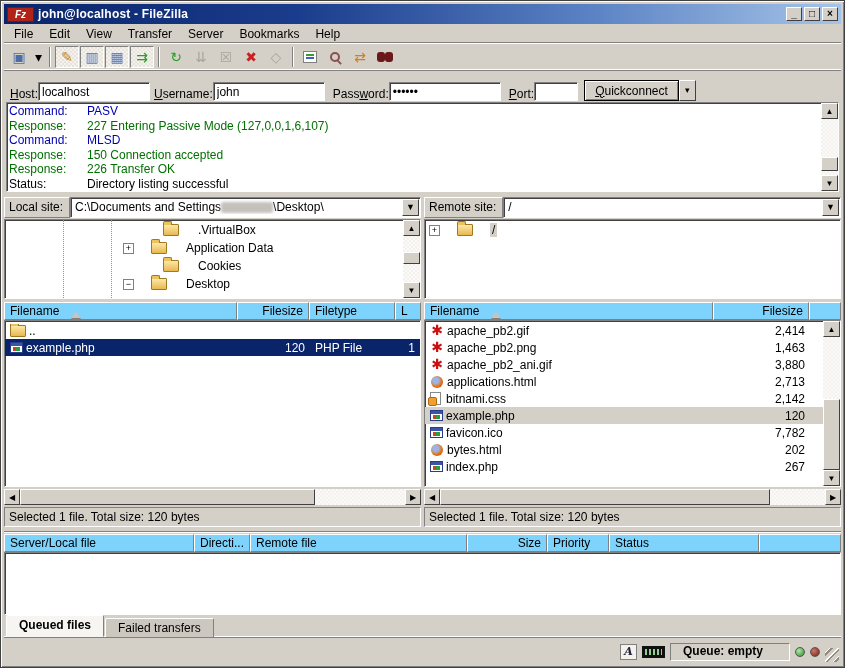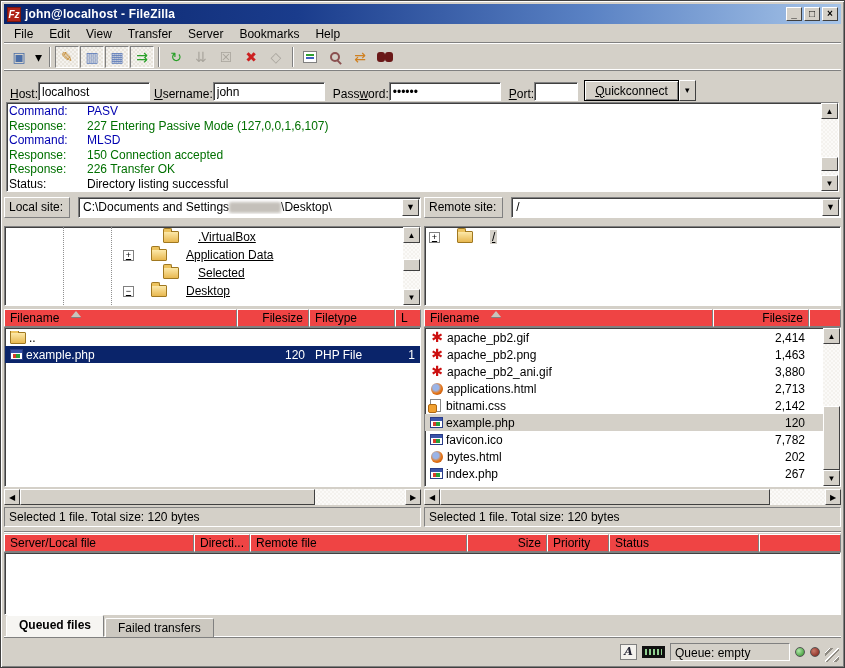--- a/index.html
+++ b/index.html
@@ -6,21 +6,21 @@
   html,body { width:845px; height:668px; }
   body { font-family:"Liberation Sans","DejaVu Sans",sans-serif; font-size:12px; color:#000; background:#d4d0c8; }
 
   .app { width:845px; height:668px; background:#d4d0c8; border:1px solid #404040;
          box-shadow: inset 1px 1px 0 #ffffff, inset -1px -1px 0 #808080;
          padding:3px; display:flex; flex-direction:column; overflow:hidden; }
 
   
   .titlebar { height:20px; flex:0 0 20px; display:flex; align-items:center; padding:0 3px;
               background:linear-gradient(90deg,#0a246a 0%, #1a3c8c 35%, #5a82c4 70%, #a6c4e8 100%); }
-  .app-icon { width:14px; height:15px; background:#b02418; color:#fff; font-weight:bold; font-size:10px;
+  .app-icon { width:27px; height:15px; background:#b02418; color:#fff; font-weight:bold; font-size:10px;
               display:flex; align-items:center; justify-content:center; font-style:italic; margin-right:4px;
               border:1px solid #7a140c; }
   .title-text { color:#fff; font-weight:bold; flex:1; letter-spacing:.2px; }
   .winbtn { width:16px; height:14px; margin-left:2px; background:#d4d0c8; font-size:10px; line-height:12px;
             text-align:center; border:1px solid; border-color:#ffffff #404040 #404040 #ffffff; font-weight:bold; }
 
   
   .menubar { height:20px; flex:0 0 20px; display:flex; align-items:center; padding-left:2px;
              border-bottom:1px solid #ffffff; box-shadow:0 -1px 0 #808080 inset; }
   .menu-item { padding:2px 8px; }
@@ -77,51 +77,51 @@
              display:flex; }
   .sbtn-h { width:16px; flex:0 0 16px; height:100%; background:#d4d0c8; border:1px solid; border-color:#fff #404040 #404040 #fff;
             font-size:8px; display:flex; align-items:center; justify-content:center; }
   .hthumb { background:#d4d0c8; border:1px solid; border-color:#fff #404040 #404040 #fff; }
   .sspace { flex:1; }
 
   
   .panes { flex:1; display:flex; min-height:0; padding-top:2px; }
   .pane { width:417px; flex:0 0 417px; display:flex; flex-direction:column; min-height:0; }
   .pane-splitter { flex:1; }
-  .sitebar { height:22px; flex:0 0 22px; display:flex; align-items:center; gap:8px; margin-bottom:8px; }
+  .sitebar { height:22px; flex:0 0 22px; display:flex; align-items:center; gap:0; margin-bottom:1px; }
   .site-label { padding:2px 6px 3px 4px; border:1px solid; border-color:#fff #808080 #808080 #fff; height:21px;
                 display:flex; align-items:center; background:#d4d0c8; white-space:nowrap; }
   .combo { flex:1; height:21px; background:#fff; border:1px solid; border-color:#808080 #fff #fff #808080;
            box-shadow: inset 1px 1px 0 #404040; display:flex; align-items:center; }
   .combo-text { flex:1; padding:0 4px; white-space:nowrap; overflow:hidden; }
   .combo-btn { width:17px; height:17px; margin:1px; background:#d4d0c8; border:1px solid; border-color:#fff #404040 #404040 #fff;
                font-size:9px; display:flex; align-items:center; justify-content:center; }
   .redacted { display:inline-block; width:52px; height:11px; background:#c4c0ba; filter:blur(1.5px);
               vertical-align:middle; border-radius:2px; }
 
   .treebox { flex:0 0 80px; height:80px; background:#fff; border:1px solid; border-color:#808080 #fff #fff #808080;
              box-shadow: inset 1px 1px 0 #404040; display:flex; overflow:hidden; }
   .tree { flex:1; position:relative; padding-top:1px; overflow:hidden; }
   .guide { position:absolute; top:0; bottom:0; border-left:1px dotted #909090; }
-  .tree-row { height:18px; display:flex; align-items:center; gap:17px; position:relative;text-decoration:underline; }
+  .tree-row { height:18px; display:flex; align-items:center; gap:17px; position:relative; }
   .expander { width:11px; height:11px; flex:0 0 11px; border:1px solid #808080; background:#fff;
               font-size:9px; line-height:9px; text-align:center; color:#000; }
   .expander.empty { visibility:hidden; }
   .tree-label { padding:0 2px; }
   .tree-label.sel { background:#d4d0c8; }
 
   .folder { width:16px; height:12px; flex:0 0 16px; background:linear-gradient(#fce8a8,#e8b850); border:1px solid #a07820;
             border-radius:1px; position:relative; display:inline-block; }
   .folder::before { content:""; position:absolute; top:-4px; left:-1px; width:7px; height:3px;
             background:#edc35e; border:1px solid #a07820; border-bottom:none; border-radius:2px 2px 0 0; }
 
   
   .listhdr { height:18px; flex:0 0 18px; display:flex; }
-  .hcell { background:#ef4444; border:1px solid; border-color:#fff #808080 #808080 #fff; padding:1px 5px;
-           display:flex; align-items:flex-start; overflow:hidden; white-space:nowrap; }
+  .hcell { background:#7dd3fc; border:1px solid; border-color:#fff #808080 #808080 #fff; padding:1px 5px;
+           display:flex; align-items:flex-end; overflow:hidden; white-space:nowrap; }
   .hcell.right { justify-content:flex-end; }
   .sortarrow { width:0; height:0; border-left:5px solid transparent; border-right:5px solid transparent;
                border-bottom:6px solid #c8c4bc; margin-left:12px; filter:drop-shadow(0 1px 0 #808080); }
   .listbody { flex:1; background:#fff; border:1px solid; border-color:#808080 #fff #fff #808080;
               box-shadow: inset 1px 1px 0 #404040; overflow:hidden; display:flex; }
   .rows { flex:1; padding-top:1px; }
   .frow { height:17px; display:flex; align-items:center; }
   .fcell { padding:0 5px; white-space:nowrap; overflow:hidden; display:flex; align-items:center; gap:3px; }
   .fcell.right { justify-content:flex-end; }
   .frow.sel-active { background:#0a246a; color:#fff; }
@@ -155,21 +155,21 @@
   .tab.active { background:#f6f5f2; height:22px; font-weight:bold; border-bottom:1px solid #f6f5f2; }
 
   
   .statusbar { flex:0 0 26px; display:flex; align-items:center; justify-content:flex-end; gap:5px; padding:3px 2px 2px 4px; }
   .ascii-ind { width:17px; height:16px; background:#f4f2ee; border:1px solid #808080; display:flex; align-items:center;
                justify-content:center; font:italic bold 11px "DejaVu Serif",serif; color:#223; }
   .speed-badge { width:23px; height:12px; background:#101010; position:relative; }
   .speed-badge::before { content:""; position:absolute; inset:3px 3px;
                background:repeating-linear-gradient(90deg,#8fcf8f 0 2px,#101010 2px 4px); }
   .queue-status { width:120px; height:18px; border:1px solid; border-color:#808080 #fff #fff #808080;
-                  display:flex; align-items:flex-end; padding:0 4px; }
+                  display:flex; align-items:flex-start; padding:0 12px;font-weight:bold; }
   .led { width:10px; height:10px; border-radius:50%; border:1px solid #555; }
   .led-green { background:radial-gradient(circle at 35% 35%, #b0e8a8, #2c8c24); }
   .led-red { background:radial-gradient(circle at 35% 35%, #c87868, #7c1c14); }
   .grip { width:14px; height:14px; align-self:flex-end;
           background:repeating-linear-gradient(135deg, transparent 0 3px, #fff 3px 4px, #908c84 4px 6px); }
 </style>
 </head>
 <body>
 
 <div class="app">
@@ -314,21 +314,21 @@
               <span class="tree-label">.VirtualBox</span>
           </div>
           <div class="tree-row" style="padding-left:118px">
             <span class="expander">+</span>
               <span class="folder"></span>
               <span class="tree-label">Application Data</span>
           </div>
           <div class="tree-row" style="padding-left:130px">
             <span class="expander empty"></span>
               <span class="folder"></span>
-              <span class="tree-label">Selected</span>
+              <span class="tree-label">Cookies</span>
           </div>
           <div class="tree-row" style="padding-left:118px">
             <span class="expander">−</span>
               <span class="folder"></span>
               <span class="tree-label">Desktop</span>
           </div>
         </div>
         <div class="vscroll">
           <div class="sbtn">▲</div>
           <div style="flex:0 0 16px"></div>

